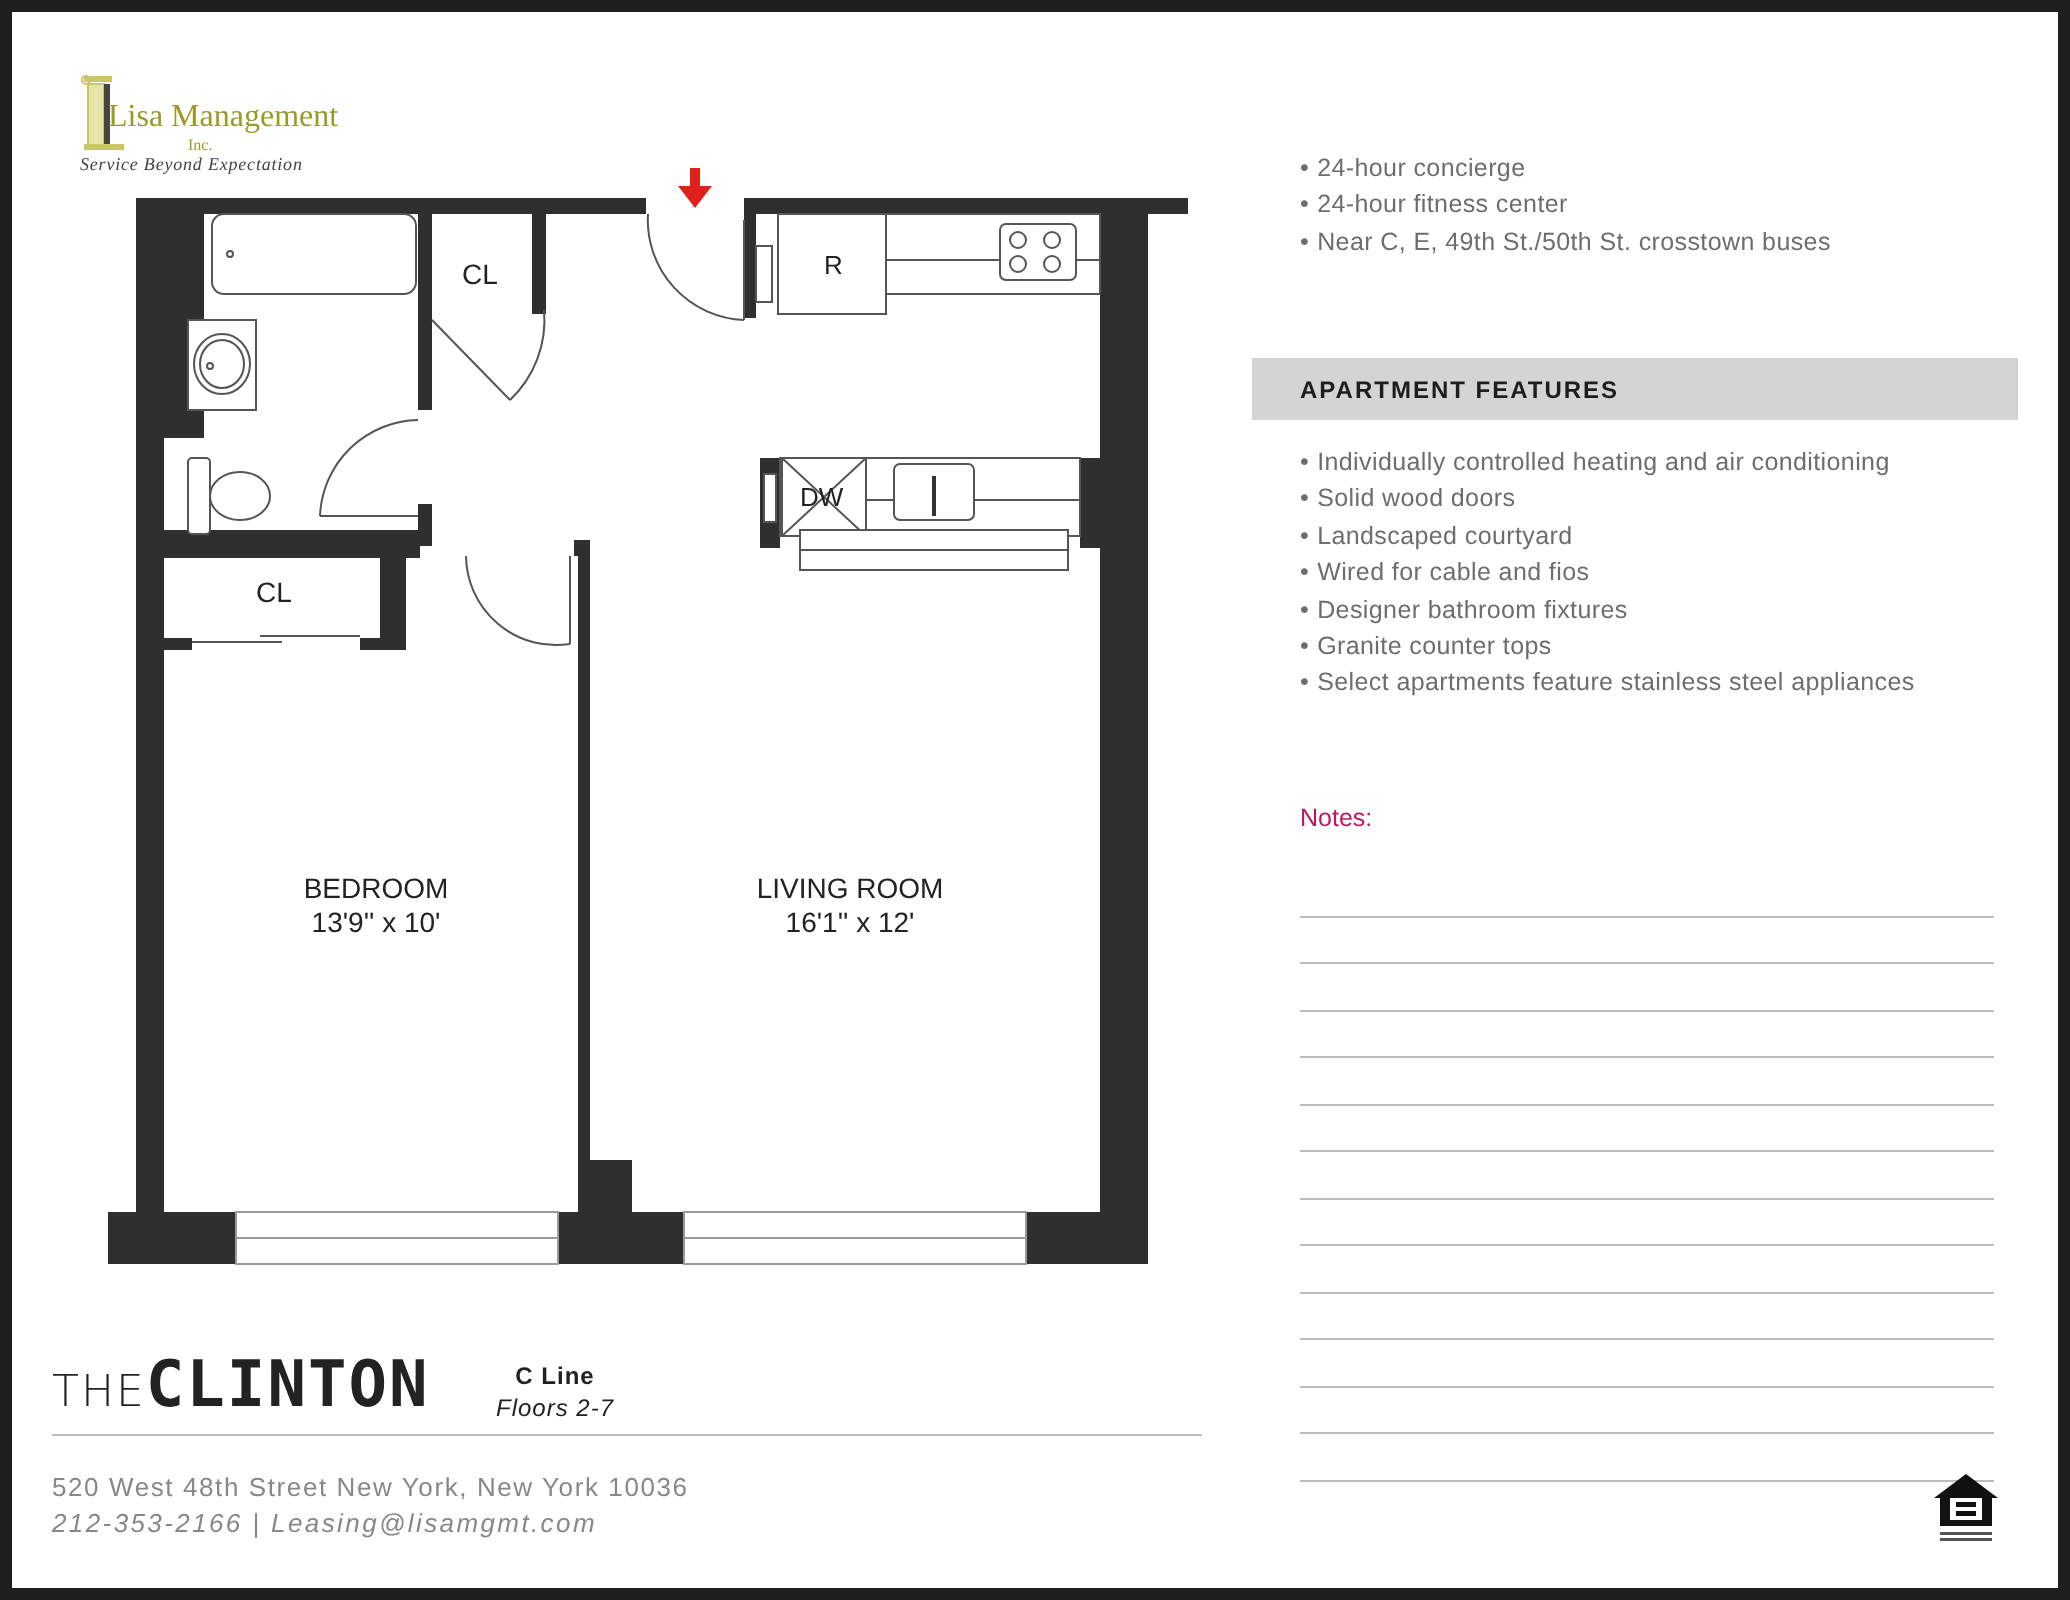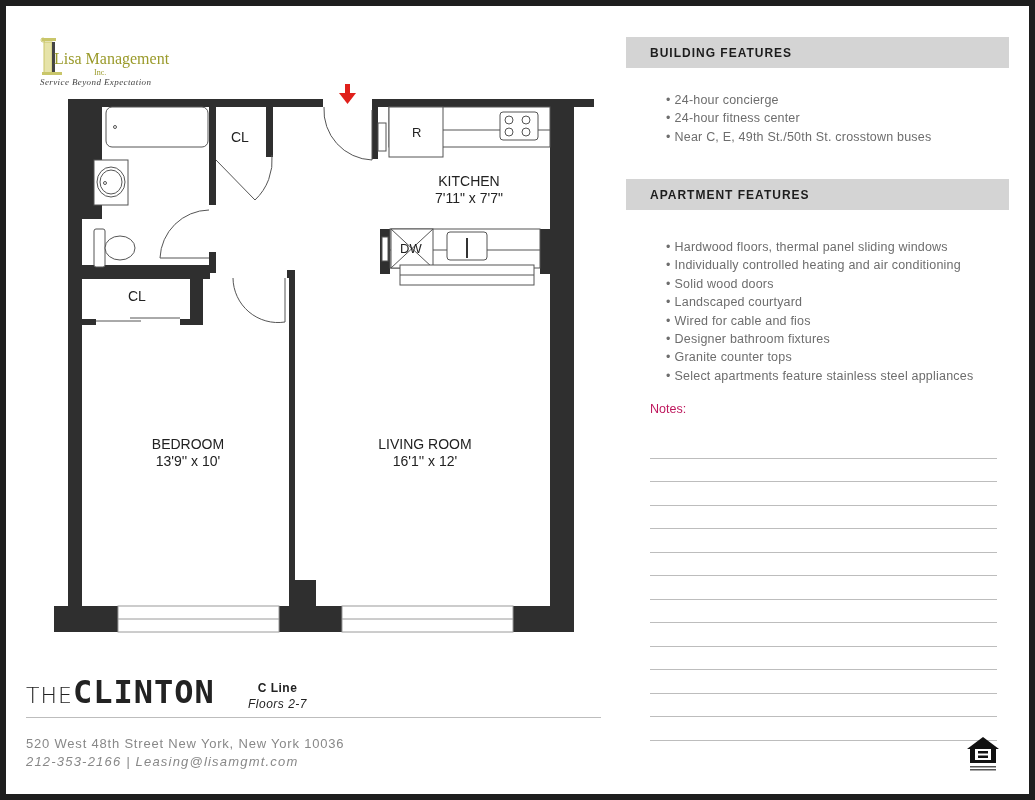--- a/index.html
+++ b/index.html
@@ -16,21 +16,21 @@
   .the { font-family:"DejaVu Sans", sans-serif; font-size:22px; font-weight:300; color:#222; letter-spacing:1px; }
   .clinton { font-family:"DejaVu Sans Mono", monospace; font-size:32px; font-weight:bold; color:#222; letter-spacing:1px; }
   .line-info { position:absolute; left:242px; top:674px; font-size:12px; color:#222; line-height:16px;text-align:center; }
   .line-info .l1 { font-weight:bold; letter-spacing:0.5px; }
   .line-info .l2 { font-style:italic; letter-spacing:0.5px; }
   .footer-rule { position:absolute; left:20px; top:711px; width:575px; height:1px; background:#bdbdbd; }
   .addr { position:absolute; left:20px; top:729px; font-size:13px; color:#888; letter-spacing:0.8px; line-height:18px; }
   .addr .contact { font-style:italic; letter-spacing:1.2px; }
   .section-head { position:absolute; left:620px; width:383px; height:31px; background:#d4d4d4; }
   .section-head span { position:absolute; left:24px; top:9px; font-size:12px; font-weight:bold; letter-spacing:1px; color:#1d1d1d; }
-  .feature-list { position:absolute; left:644px; margin:16px; padding:0; list-style:none; font-size:12.5px; color:#6d6d6d; letter-spacing:0.2px; }
+  .feature-list { position:absolute; left:644px; margin:0; padding:0; list-style:none; font-size:12.5px; color:#6d6d6d; letter-spacing:0.2px; }
   .feature-list li { height:18.4px; line-height:18.4px; white-space:nowrap; }
   .feature-list li::before { content:"•"; margin-right:4px; }
   .notes-label { position:absolute; left:644px; top:396px; font-size:12.5px; color:#be185d; }
   .notes-lines { position:absolute; left:644px; top:429px; width:347px; }
   .notes-line { height:23.5px; border-bottom:1.5px solid #bdbdbd; box-sizing:border-box; }
   .eho { position:absolute; left:960px; top:730px; width:34px; height:36px; }
 </style>
 </head>
 <body>
 
@@ -151,24 +151,20 @@
       <rect x="345" y="84" width="5" height="11" fill="#e0201b"></rect>
       <polygon points="339,93 356,93 347.5,104" fill="#e0201b"></polygon>
     </g>
   </svg>
 
   <span class="small-label" style="left:225px;top:123px">CL</span>
   <span class="small-label" style="left:122px;top:282px">CL</span>
   <span class="small-label" style="left:406px;top:119px;font-size:13px">R</span>
   <span class="small-label" style="left:394px;top:235px;font-size:13px">DW</span>
 
-  <div class="room-label" style="left:413px;top:167px;width:100px">
-    <div>KITCHEN</div>
-    <div>7'11" x 7'7"</div>
-  </div>
   <div class="room-label" style="left:122px;top:430px;width:120px">
     <div>BEDROOM</div>
     <div>13'9'' x 10'</div>
   </div>
   <div class="room-label" style="left:354px;top:430px;width:130px">
     <div>LIVING ROOM</div>
     <div>16'1'' x 12'</div>
   </div>
 
   <div class="footer-title">
@@ -177,34 +173,30 @@
   <div class="line-info">
     <div class="l1">C Line</div>
     <div class="l2">Floors 2-7</div>
   </div>
   <div class="footer-rule"></div>
   <div class="addr">
     <div>520 West 48th Street New York, New York 10036</div>
     <div class="contact">212-353-2166 | Leasing@lisamgmt.com</div>
   </div>
 
-  <div class="section-head" style="top:31px">
-    <span>BUILDING FEATURES</span>
-  </div>
   <ul class="feature-list" style="top:69px">
     <li>24-hour concierge</li>
     <li>24-hour fitness center</li>
     <li>Near C, E, 49th St./50th St. crosstown buses</li>
   </ul>
 
   <div class="section-head" style="top:173px">
     <span>APARTMENT FEATURES</span>
   </div>
   <ul class="feature-list" style="top:216px">
-    <li>Hardwood floors, thermal panel sliding windows</li>
     <li>Individually controlled heating and air conditioning</li>
     <li>Solid wood doors</li>
     <li>Landscaped courtyard</li>
     <li>Wired for cable and fios</li>
     <li>Designer bathroom fixtures</li>
     <li>Granite counter tops</li>
     <li>Select apartments feature stainless steel appliances</li>
   </ul>
 
   <div class="notes-label">Notes:</div>

